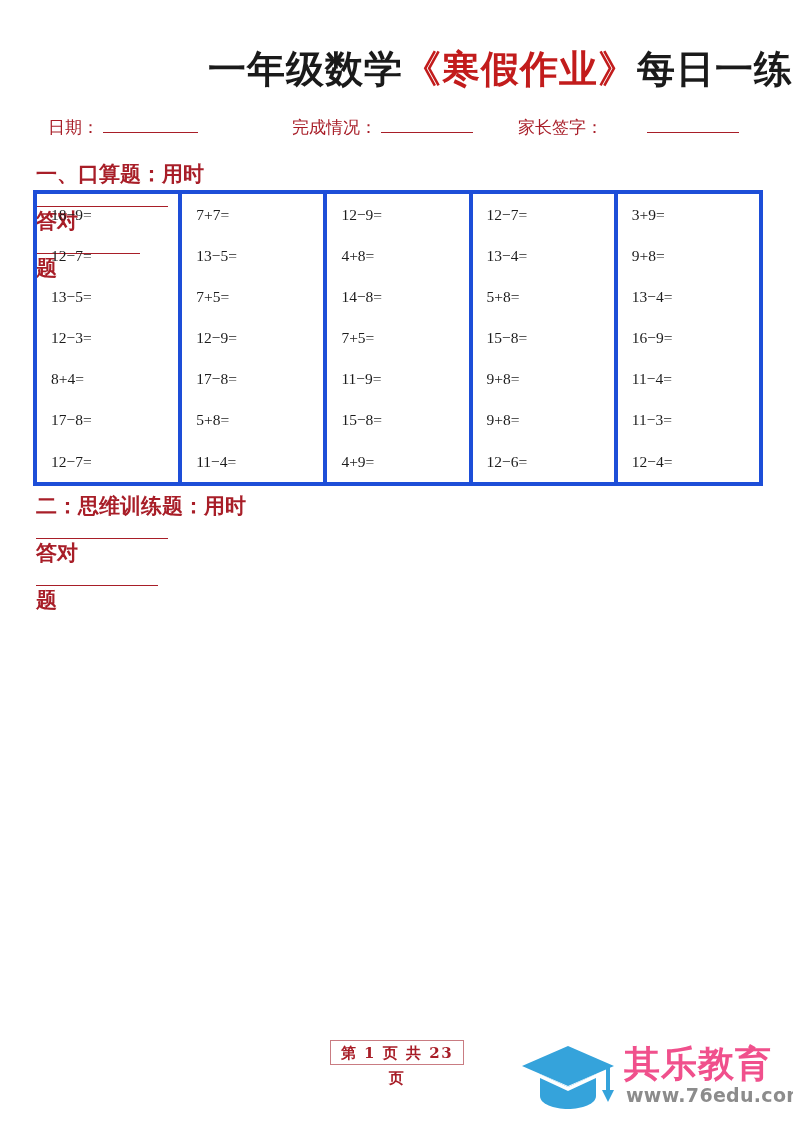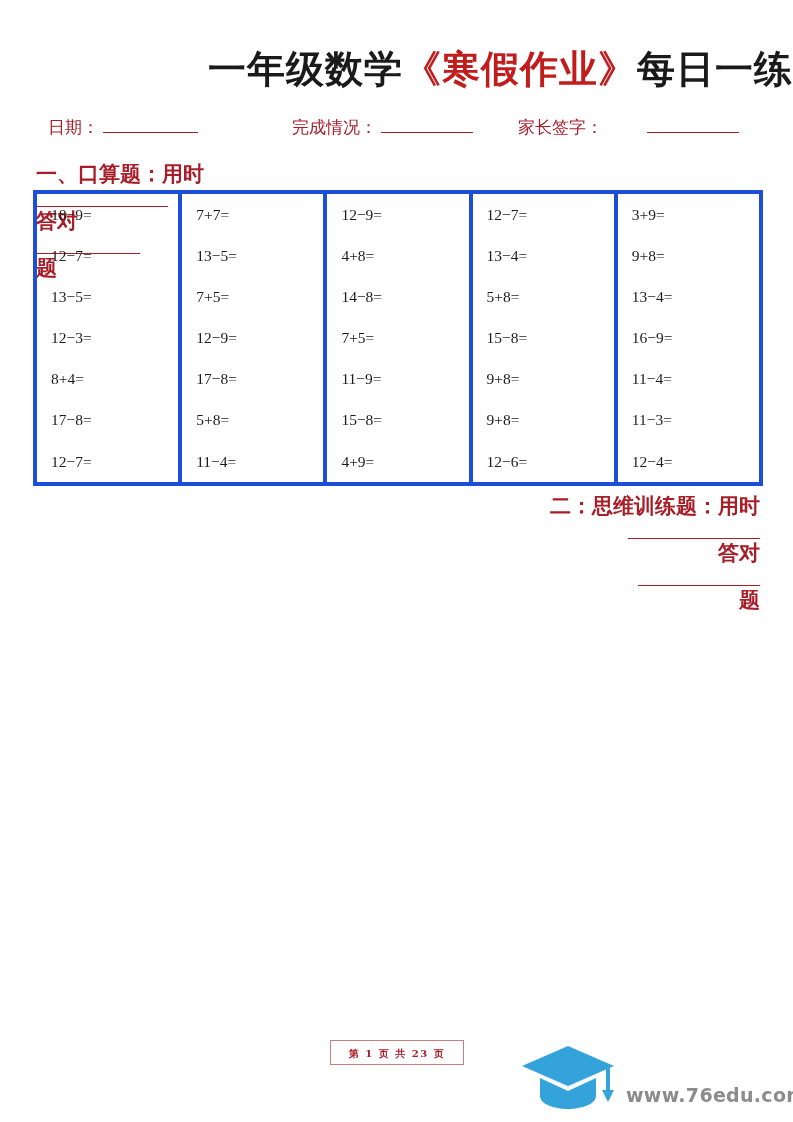--- a/index.html
+++ b/index.html
@@ -79,21 +79,21 @@
   .section-head .sh-blank {
     display: inline-block;
     border-bottom: 1.8px solid #A81E28;
     height: 18px;
   }
   #sec1-head { top: 160px; }
   #sec1-head .b1 { width: 132px; }
   #sec1-head .gap { display: inline-block; width: 36px; }
   #sec1-head .b2 { width: 104px; }
 
-  #sec2-head { top: 492px; align-items: flex-end; }
+  #sec2-head { top: 492px; }
   #sec2-head .b1 { width: 132px; }
   #sec2-head .gap { display: inline-block; width: 52px; }
   #sec2-head .b2 { width: 122px; }
 
   
   .calc-table {
     position: absolute;
     top: 190px;
     left: 33px;
     width: 730px;
@@ -147,21 +147,21 @@
   .page-badge {
     position: absolute;
     top: 1040px;
     left: 330px;
     width: 134px;
     height: 25px;
     line-height: 25px;
     text-align: center;
     border: 1.4px solid #C97C82;
     color: #A81E28;
-    font-size: 10px;
+    font-size: 15px;
     font-weight: bold;
     letter-spacing: 1.5px;
     font-family: "DejaVu Serif", "Liberation Serif", serif;
     box-sizing: border-box;
   }
 
   
   .logo-wrap {
     position: absolute;
     top: 1038px;
@@ -299,14 +299,15 @@
 <div class="page-badge">第 1 页 共 23 页</div>
 
 <div class="logo-wrap">
   <svg class="logo-cap" viewBox="0 0 96 66">
     <path d="M48 2 L94 22 L48 42 L2 22 Z" fill="#35A3DB"></path>
     <path d="M20 30 L20 52 C20 60 34 65 48 65 C62 65 76 60 76 52 L76 30 L48 43 Z" fill="#35A3DB"></path>
     <path d="M20 30 L48 43 L76 30 L76 34 L48 47 L20 34 Z" fill="#ffffff"></path>
     <rect x="86" y="22" width="4" height="26" fill="#35A3DB"></rect>
     <path d="M82 46 L94 46 L88 58 Z" fill="#35A3DB"></path>
   </svg>
+  <div class="logo-brand">其乐教育</div>
   <div class="logo-url">www.76edu.com</div>
 </div>
 
 </body></html>

